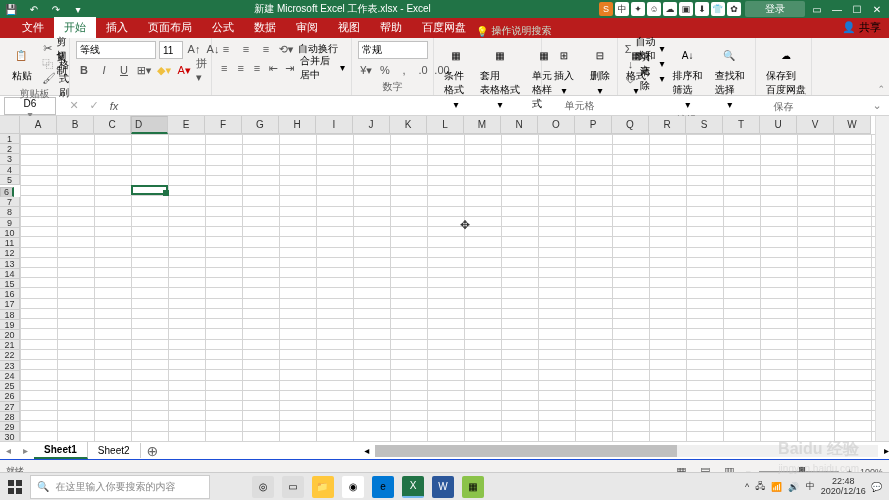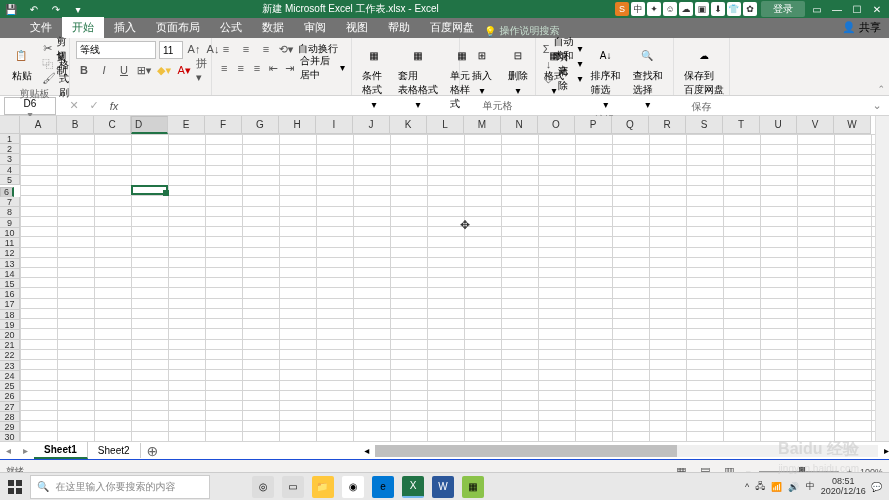--- a/index.html
+++ b/index.html
@@ -6,23 +6,23 @@
     body { width: 889px; height: 500px; overflow: hidden; background: #fff; font-size: 11px; position: relative; }
     
     .titlebar { height: 18px; background: #217346; color: #fff; display: flex; align-items: center; padding: 0 4px; }
     .titlebar-left { display: flex; gap: 6px; align-items: center; }
     .titlebar-center { flex: 1; text-align: center; font-size: 10px; }
     .titlebar-right { display: flex; gap: 4px; align-items: center; }
     .tb-btn { width: 16px; height: 16px; display: flex; align-items: center; justify-content: center; color: #fff; font-size: 10px; }
     .ime-bar { display: flex; gap: 2px; }
     .ime-ic { width: 14px; height: 14px; background: #fff; border-radius: 2px; display: inline-flex; align-items: center; justify-content: center; font-size: 9px; color: #333; }
     .ime-ic.or { background: #e67e22; color: #fff; }
-    .login-btn { background: rgba(255,255,255,0.2); padding: 1px 12px; font-size: 10px; border-radius: 2px; }
-    
-    .ribbon-tabs { height: 20px; background: #737373; display: flex; align-items: flex-end; padding-left: 20px; }
+    .login-btn { background: rgba(255,255,255,0.2); padding: 1px 20px; font-size: 10px; border-radius: 2px; }
+    
+    .ribbon-tabs { height: 20px; background: #b91c1c; display: flex; align-items: flex-end; padding-left: 12px; }
     .rtab { padding: 3px 10px; font-size: 11px; color: #fff; }
     .rtab.active { background: #fff; color: #217346; }
     .rtab-right { margin-left: auto; padding: 3px 8px; display: flex; gap: 6px; align-items: center; }
     .rtab-search { color: #c8dfd0; font-size: 10px; display: flex; gap: 3px; align-items: center; }
     
     .ribbon { height: 58px; background: #f3f2f1; border-bottom: 1px solid #d4d4d4; display: flex; }
     .rgroup { border-right: 1px solid #e0e0e0; padding: 3px 6px 1px 6px; display: flex; flex-direction: column; justify-content: space-between; }
     .rgroup-content { display: flex; gap: 4px; align-items: flex-start; flex: 1; }
     .rgroup-label { text-align: center; font-size: 10px; color: #666; padding-top: 1px; }
     .rbtn-lg { display: flex; flex-direction: column; align-items: center; gap: 2px; padding: 2px 4px; font-size: 10px; }
@@ -194,20 +194,33 @@
         <span class="ico">≡</span>
         <span class="ico">≡</span>
         <span class="ico">≡</span>
         <span class="ico">⇤</span>
         <span class="ico">⇥</span>
         <span class="rmini"><span>合并后居中</span>▾</span>
       </div>
     </div>
   </div>
 
+  <div class="rgroup" style="width:82px">
+    <div class="rgroup-content" style="flex-direction:column;gap:3px">
+      <span class="sel" style="width:70px">常规</span>
+      <div style="display:flex;gap:3px">
+        <span class="ico">¥▾</span>
+        <span class="ico">%</span>
+        <span class="ico">,</span>
+        <span class="ico">.0</span>
+        <span class="ico">.00</span>
+      </div>
+    </div>
+    <div class="rgroup-label">数字</div>
+  </div>
 
   <div class="rgroup" style="width:108px">
     <div class="rgroup-content">
       <div class="rbtn-lg"><div class="rbtn-lg-icon">▦</div><span>条件格式</span>▾</div>
       <div class="rbtn-lg"><div class="rbtn-lg-icon">▦</div><span style="white-space:pre">套用
 表格格式</span>▾</div>
       <div class="rbtn-lg"><div class="rbtn-lg-icon">▦</div><span>单元格样式</span>▾</div>
     </div>
     <div class="rgroup-label">样式</div>
   </div>
@@ -413,18 +426,18 @@
     <div class="tb-app" style="background:#2b579a;color:#fff">W</div>
     <div class="tb-app" style="background:#8bc34a">▦</div>
   </div>
   <div class="tb-tray">
     <span>^</span>
     <span>🖧</span>
     <span>📶</span>
     <span>🔊</span>
     <span>中</span>
     <div class="tb-clock">
-      <div>08:51</div>
+      <div>22:48</div>
       <div>2020/12/16</div>
     </div>
     <span>💬</span>
   </div>
 </div>
 
 </body></html>

